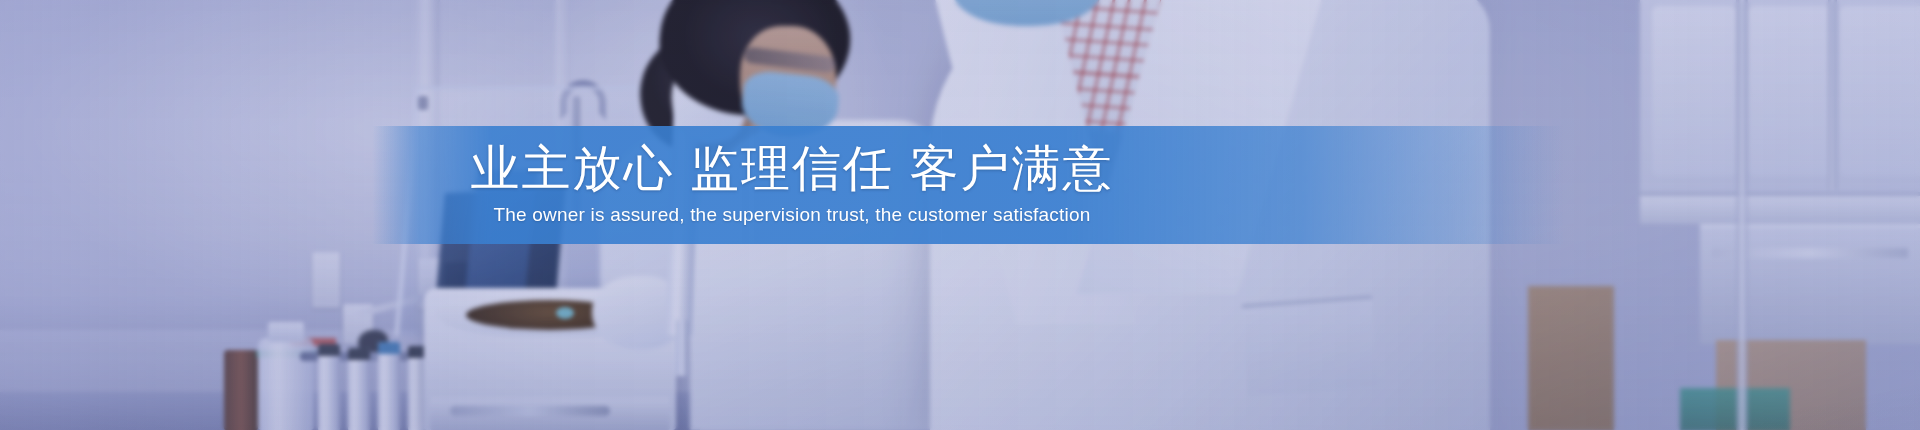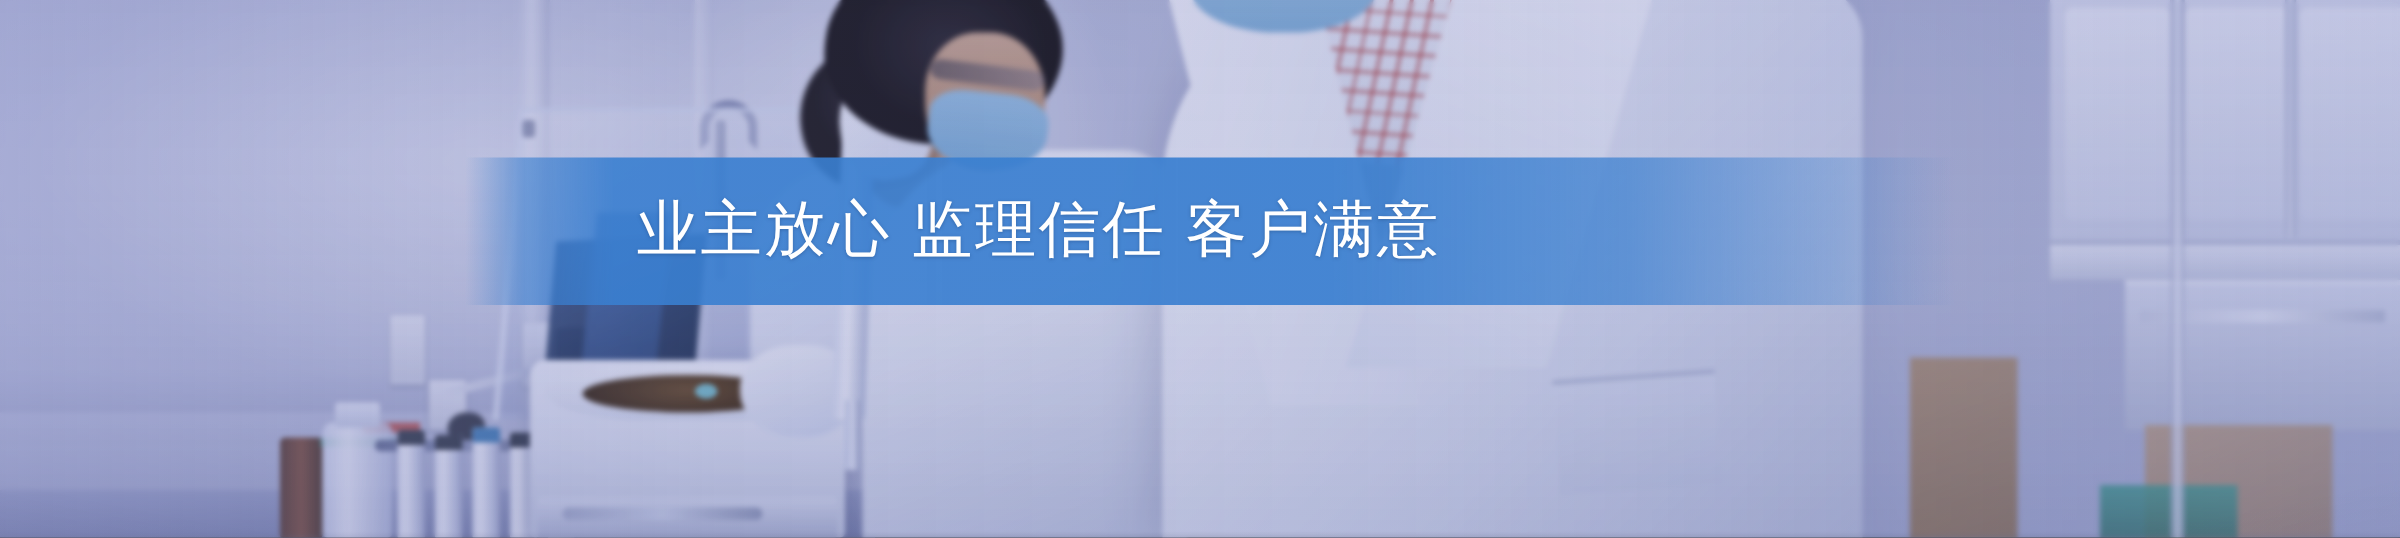--- a/index.html
+++ b/index.html
@@ -420,21 +420,20 @@
 
   
   .text-block{
     position:absolute;
     left:0; top:126px;
     width:1584px; height:118px;
     display:flex; flex-direction:column;
     align-items:center; justify-content:center;
     text-align:center;
     pointer-events:none;
-    margin-left:39px;
   }
   .headline{
     font-size:49px;
     line-height:1.05;
     color:#ffffff;
     font-weight:400;
     letter-spacing:2px;
     white-space:nowrap;
     text-shadow:0 1px 3px rgba(20,50,95,.35);
   }
@@ -553,15 +552,16 @@
     <div class="photo-blur"></div>
     <div class="grade"></div>
     <div class="grade2"></div>
     <div class="vignette"></div>
   </div>
 
   <div class="band"></div>
 
   <div class="text-block">
     <div class="headline">业主放心 监理信任  客户满意</div>
+    <div class="subline">The owner is assured, the supervision trust, the customer satisfaction</div>
   </div>
 
 </div>
 
 </body></html>

